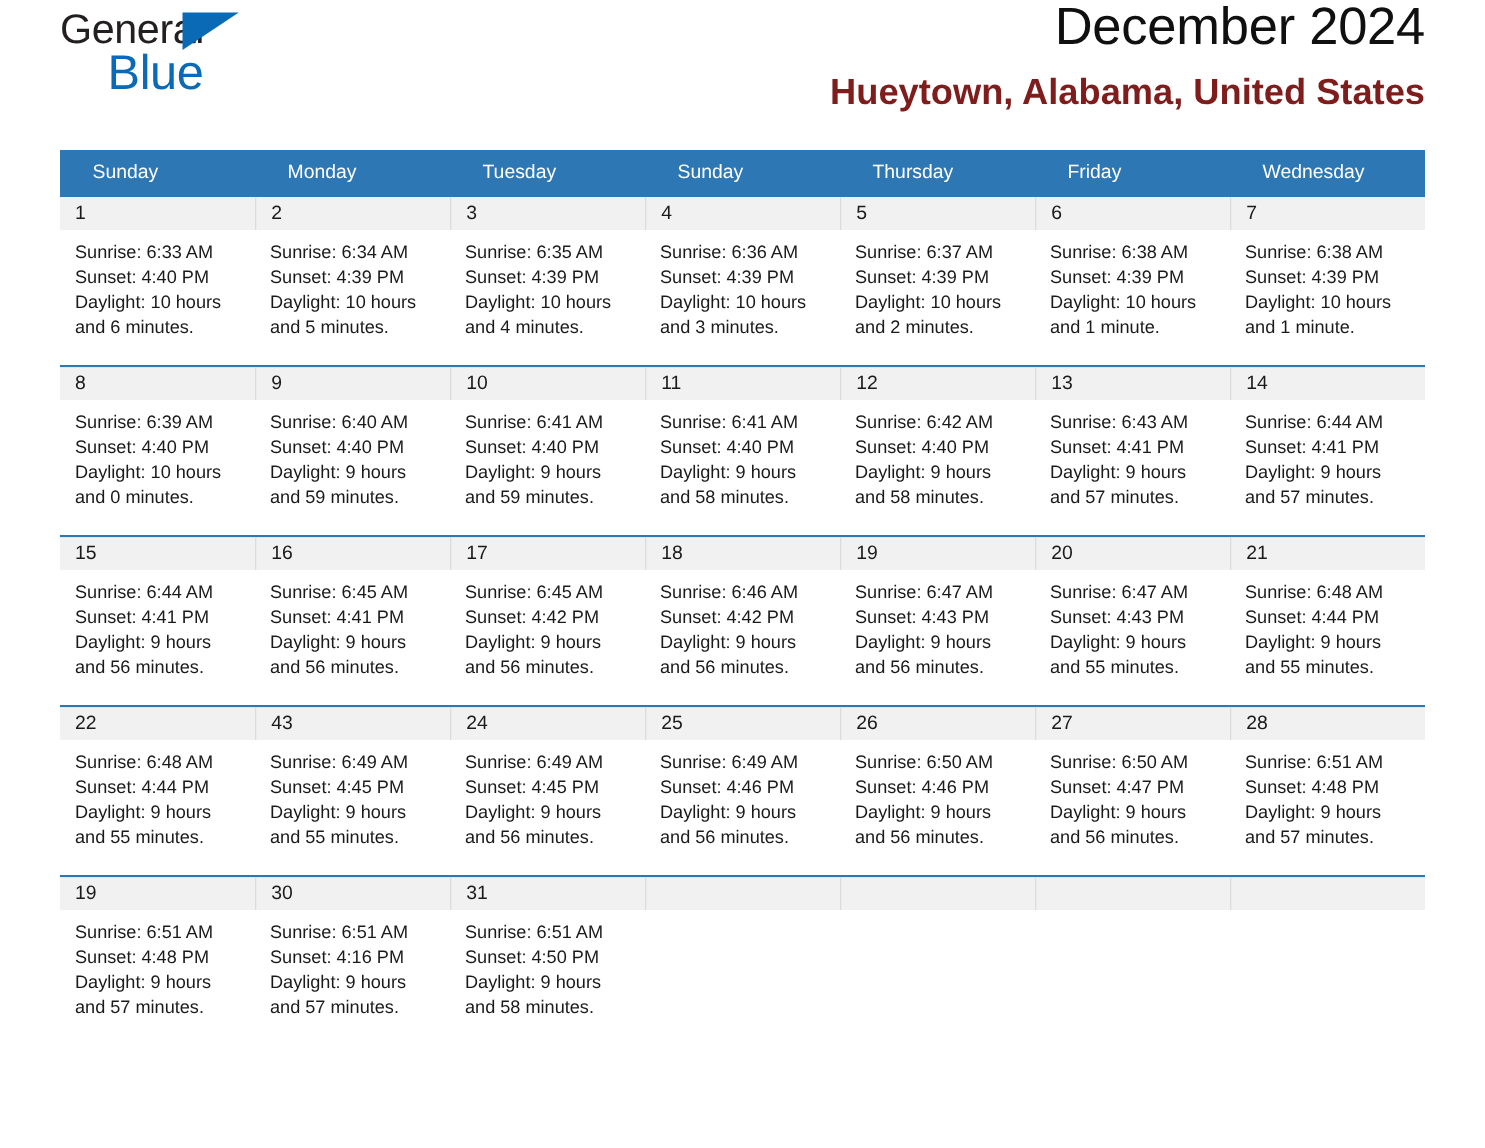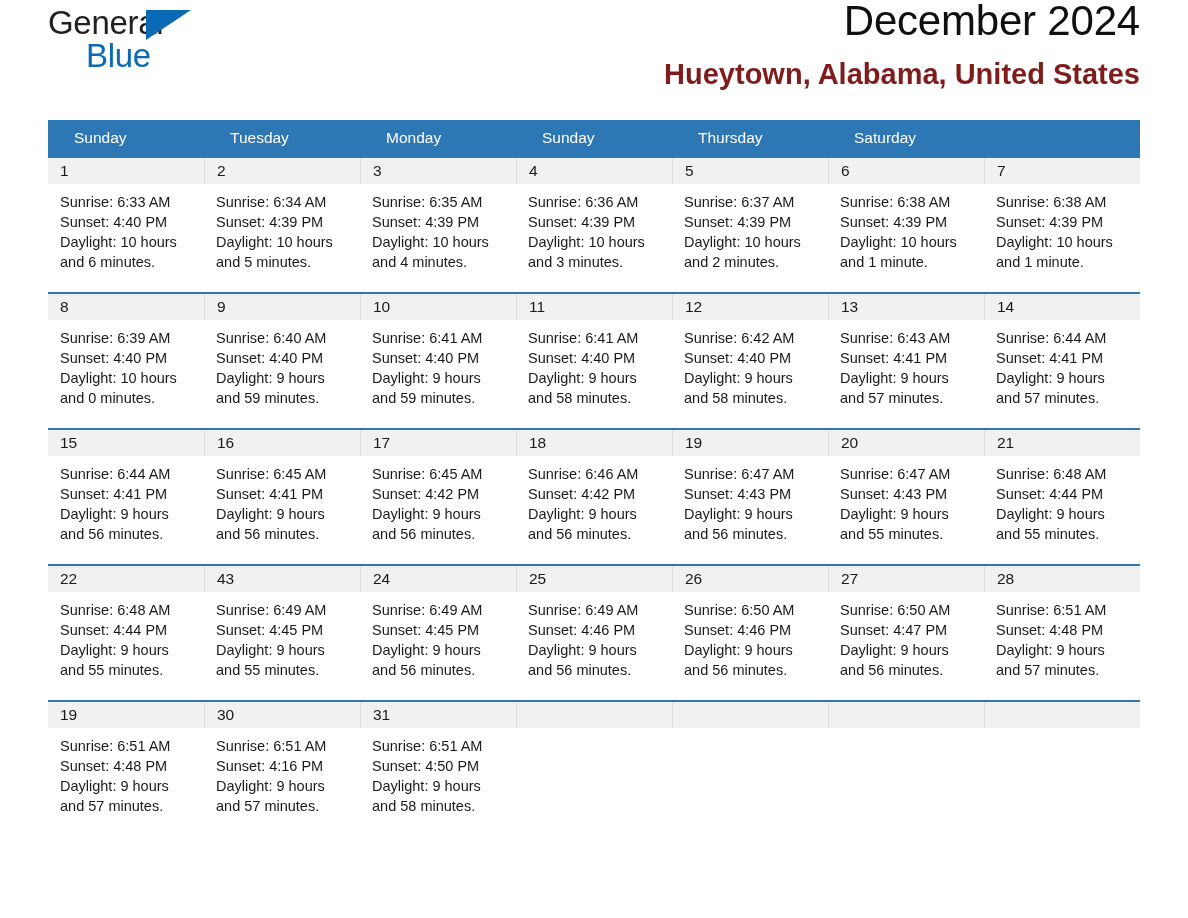--- a/index.html
+++ b/index.html
@@ -49,21 +49,21 @@
     top: 10px;
     width: 0;
     height: 0;
     border-left: 45px solid #0a6ab5;
     border-bottom: 30px solid transparent;
   }
   .logo-blue {
     position: absolute;
     left: 38px;
     top: 39px;
-    font-size: 33px;
+    font-size: 39px;
     letter-spacing: -0.3px;
     color: #0a6ab5;
     line-height: 1;
   }
 
   .title-block {
     text-align: right;
     flex: 1 1 auto;
   }
   .cal-title {
@@ -158,25 +158,26 @@
       <h1 class="cal-title">December 2024</h1>
       <h2 class="cal-subtitle">Hueytown, Alabama, United States</h2>
     </div>
 
   </div>
 
   <div class="calendar">
 
     <div class="weekdays">
       <div class="weekday">Sunday</div>
+      <div class="weekday">Monday</div>
       <div class="weekday">Tuesday</div>
-      <div class="weekday">Monday</div>
       <div class="weekday">Sunday</div>
       <div class="weekday">Thursday</div>
-      <div class="weekday">Saturday</div>
+      <div class="weekday">Friday</div>
+      <div class="weekday">Wednesday</div>
     </div>
 
     <div id="weeks-host">
         <div class="week first">
           <div class="daycell">
             <div class="daynum-band">
               <span class="daynum">1</span>
             </div>
             <div class="daybody">
               <div class="dayline">Sunrise: 6:33 AM</div>

